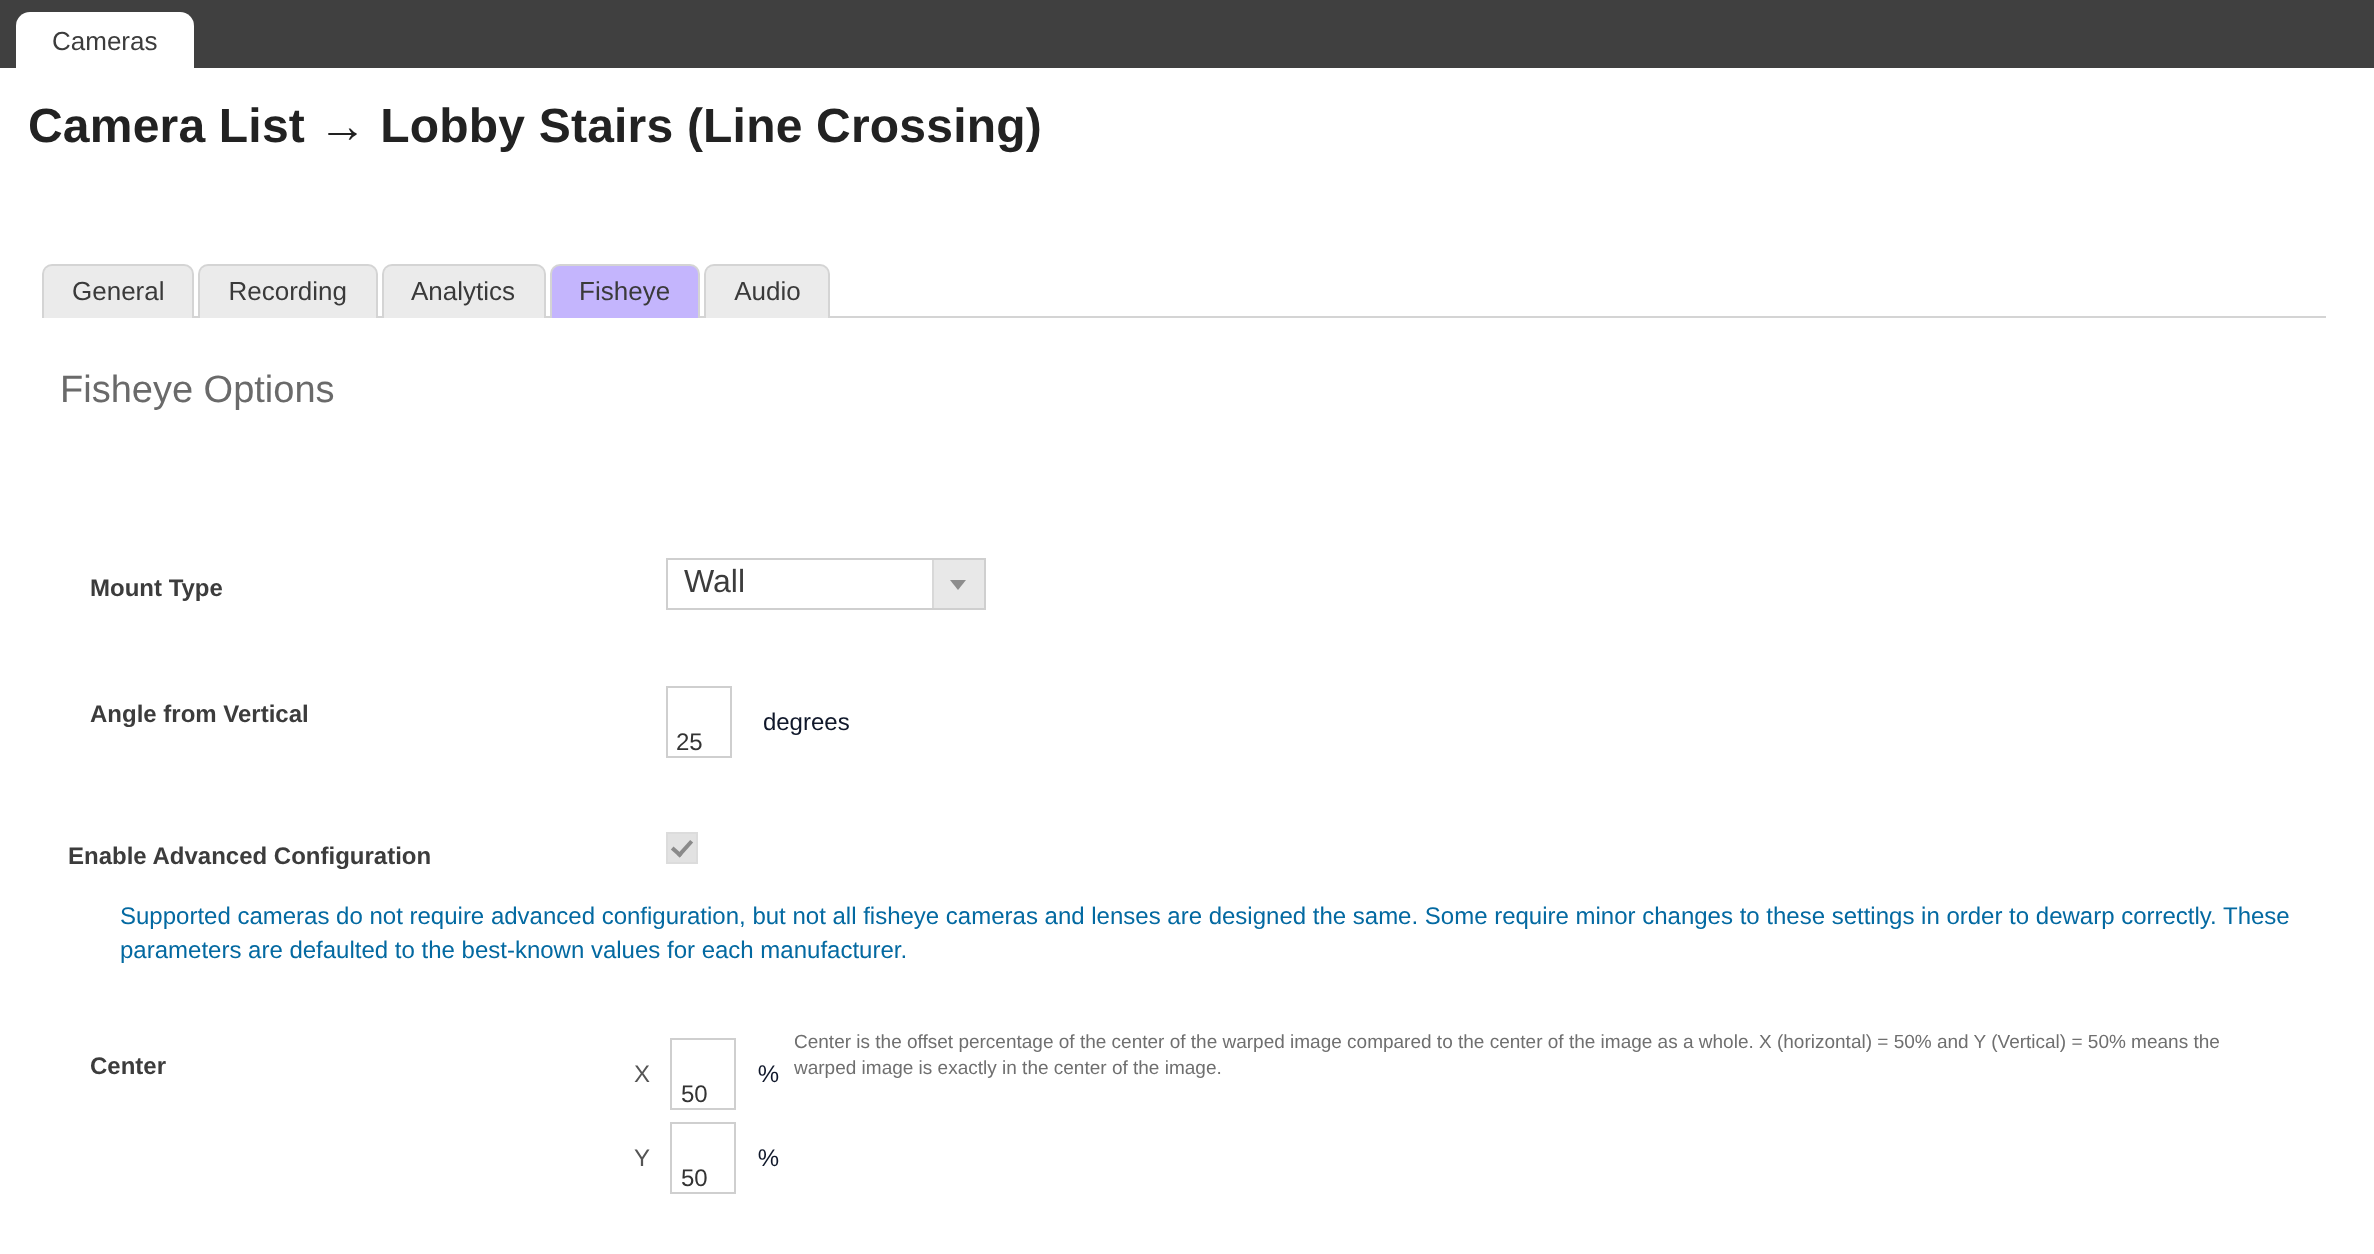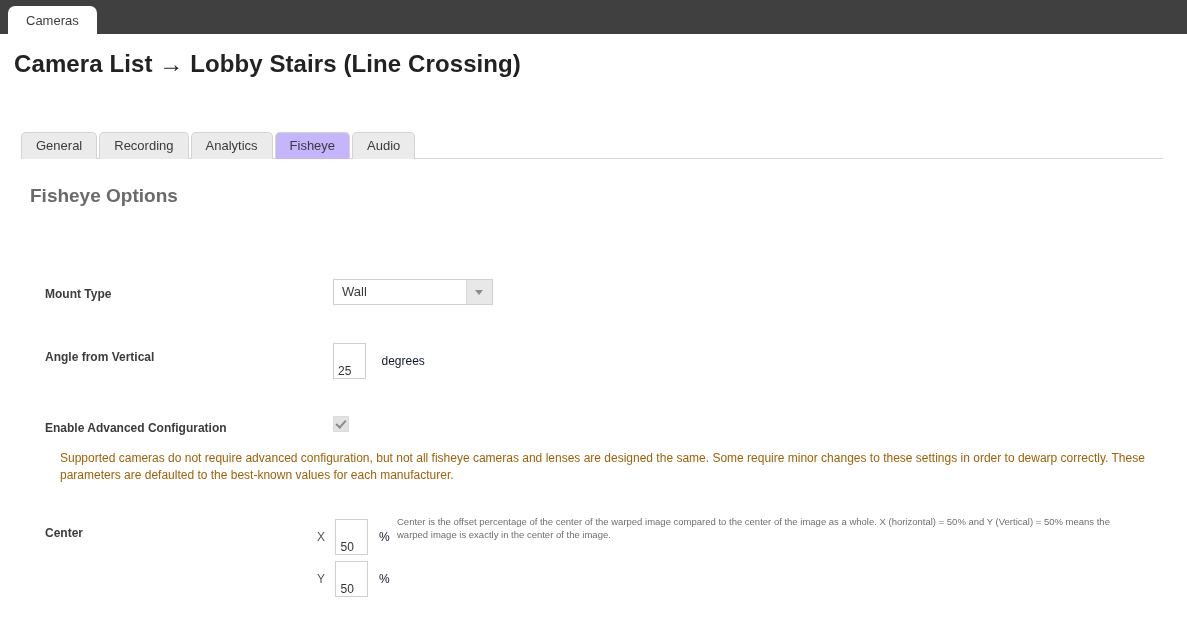--- a/index.html
+++ b/index.html
@@ -90,21 +90,21 @@
     bottom: -1px;
     height: 1px;
     background: #ffffff;
   }
 
   
   .section-title {
     margin: 26px 0 0 30px;
     font-size: 19px;
     color: #6a6a6a;
-    font-weight: bold;
+    font-weight: normal;
   }
 
   .form {
     margin-top: 18px;
     position: relative;
   }
   .row {
     position: relative;
     min-height: 22px;
   }
@@ -141,21 +141,21 @@
   }
 
   
   .select {
     width: 160px;
     height: 26px;
     background: #ffffff;
     border: 1px solid #cfcfcf;
     box-sizing: border-box;
     position: relative;
-    font-size: 13px;
+    font-size: 16px;
     color: #3c3c3c;
   }
   .select .value {
     position: absolute;
     left: 8px;
     top: 0;
     line-height: 24px;
   }
   .select .arrowbox {
     position: absolute;
@@ -201,21 +201,21 @@
     font-size: 12px;
     color: #555555;
     display: inline-block;
     vertical-align: middle;
     margin-right: 6px;
   }
 
   .paragraph {
     position: absolute;
     font-size: 12px;
-    color: #a16207;
+    color: #0369a1;
     line-height: 17px;
   }
   .helptext {
     position: absolute;
     font-size: 9.5px;
     color: #6f6f6f;
     line-height: 13px;
   }
 </style>
 </head>
@@ -253,21 +253,21 @@
 
   <div class="row">
     <div class="label" style="left:45px; top:103px;">Angle from Vertical</div>
     <div class="control" style="left:333px; top:96px;">
       <span class="text-input w-small">25</span>
       <span class="unit" style="margin-left:11px;">degrees</span>
     </div>
   </div>
 
   <div class="row">
-    <div class="label" style="left:45px; top:152px;">Enable Advanced Configuration</div>
+    <div class="label" style="left:34px; top:152px;">Enable Advanced Configuration</div>
     <div class="control" style="left:333px; top:147px;">
       <span class="checkbox checked"></span>
     </div>
     <div class="paragraph" style="left:60px; top:181px; width:1090px;">Supported cameras do not require advanced configuration, but not all fisheye cameras and lenses are designed the same. Some require minor changes to these settings in order to dewarp correctly. These parameters are defaulted to the best-known values for each manufacturer.</div>
   </div>
 
   <div class="row">
     <div class="label" style="left:45px; top:235px;">Center</div>
     <div class="control" style="left:317px; top:228px;">
       <span class="prefix">X</span>

